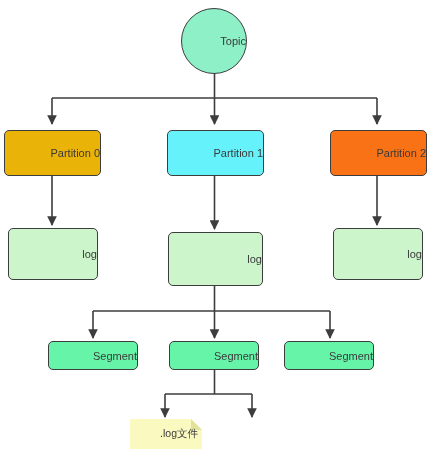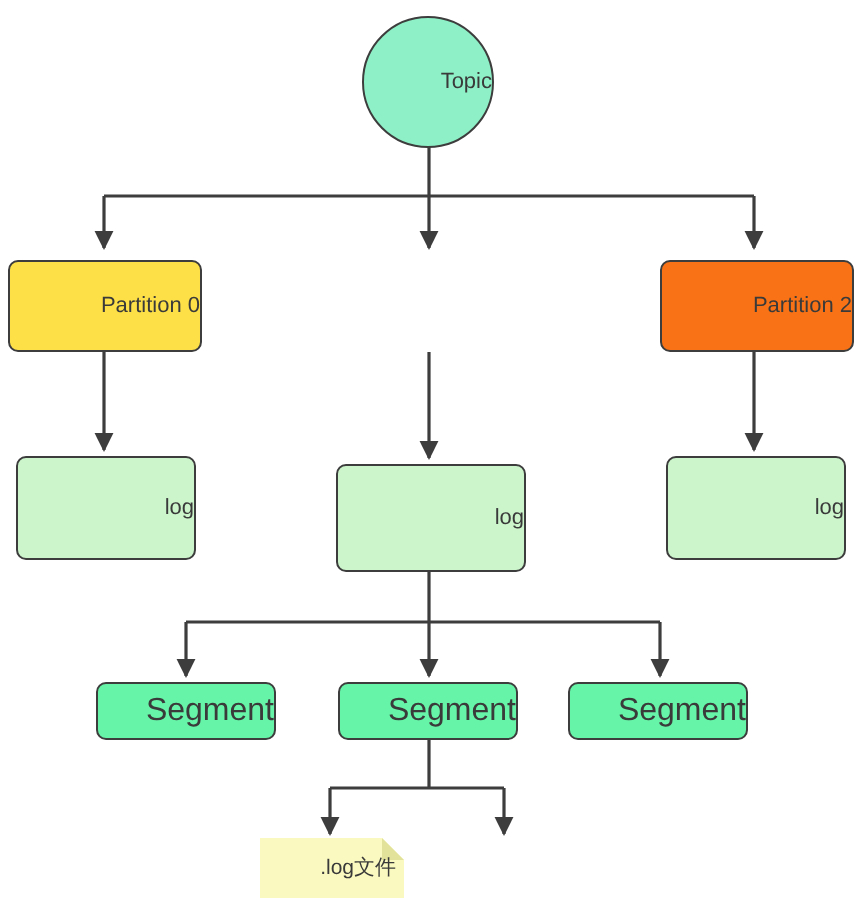--- a/index.html
+++ b/index.html
@@ -48,21 +48,21 @@
     border-radius: 5px;
     font-size: 11px;
   }
   .node-log {
     border-radius: 5px;
     font-size: 11px;
     padding-left: 14px;
   }
   .node-segment {
     border-radius: 5px;
-    font-size: 16px;
+    font-size: 11px;
   }
 
   .node-note {
     border: none;
     font-size: 10.5px;
     color: #3a3a3a;
     overflow: visible;
   }
   .note-body {
     position: absolute;
@@ -112,22 +112,25 @@
       <path d="M 165 394 L 252 394"></path>
       <path d="M 165 394 L 165 417" marker-end="url(#arrow)"></path>
       <path d="M 252 394 L 252 417" marker-end="url(#arrow)"></path>
     </g>
   </svg>
 
   <div class="node node-topic" style="left:181px; top:8px; width:66px; height:66px; background:#8df0c6;">
     <span>Topic</span>
   </div>
 
-  <div class="node node-partition" style="left:4px; top:130px; width:97px; height:46px; background:#fde047;">
+  <div class="node node-partition" style="left:4px; top:130px; width:97px; height:46px; background:#eab308;">
     <span>Partition 0</span>
+  </div>
+  <div class="node node-partition" style="left:167px; top:130px; width:97px; height:46px; background:#66f2fa;">
+    <span>Partition 1</span>
   </div>
   <div class="node node-partition" style="left:330px; top:130px; width:97px; height:46px; background:#f97316;">
     <span>Partition 2</span>
   </div>
 
   <div class="node node-log" style="left:8px; top:228px; width:90px; height:52px; background:#ccf5cc;">
     <span>log</span>
   </div>
   <div class="node node-log" style="left:168px; top:232px; width:95px; height:54px; background:#ccf5cc;">
     <span>log</span>

